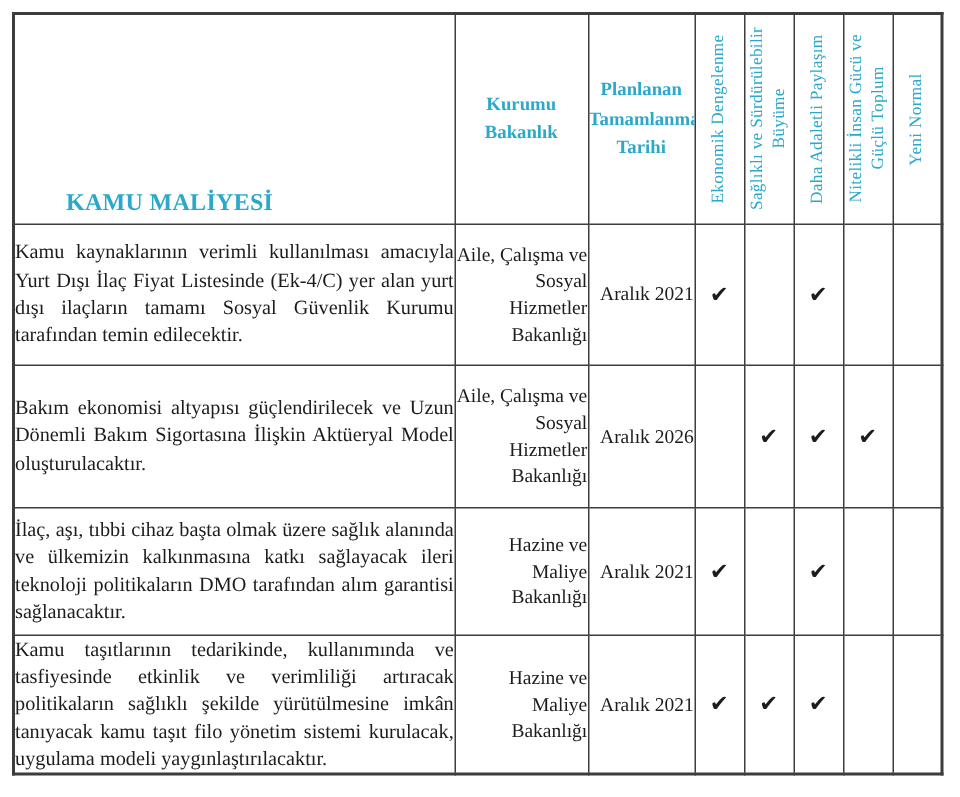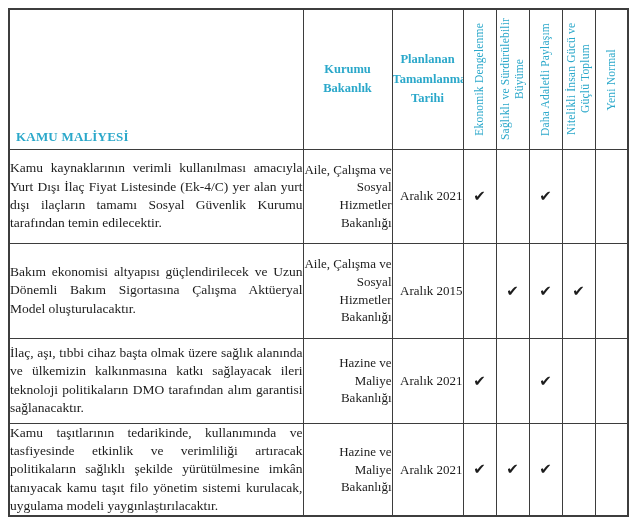--- a/index.html
+++ b/index.html
@@ -34,23 +34,24 @@
 
   
   tr.head-row{height:140px;}
   th.section-cell{
     vertical-align:bottom;
     text-align:left;
   }
   .section-title{
     color:var(--accent);
     font-weight:bold;
-    font-size:13px;
+    font-size:16px;
     letter-spacing:.2px;
     padding:2px 6px 4px 6px;
+    margin-left:28px;
   }
   th.h-ministry,th.h-date{
     vertical-align:middle;text-align:center;
     color:var(--accent);
     font-weight:bold;
     font-size:12.5px;
     line-height:1.55;
     padding:2px 6px;
   }
   th.h-pillar{
@@ -140,23 +141,23 @@
     <td class="ministry-cell">Aile, Çalışma ve Sosyal Hizmetler Bakanlığı</td>
     <td class="date-cell">Aralık 2021</td>
     <td class="check-cell">✔</td>
     <td class="check-cell"></td>
     <td class="check-cell">✔</td>
     <td class="check-cell"></td>
     <td class="check-cell"></td>
   </tr>
 
   <tr class="r1">
-    <td class="action-cell">Bakım ekonomisi altyapısı güçlendirilecek ve Uzun Dönemli Bakım Sigortasına Çalışma Aktüeryal Model oluşturulacaktır.</td>
+    <td class="action-cell">Bakım ekonomisi altyapısı güçlendirilecek ve Uzun Dönemli Bakım Sigortasına İlişkin Aktüeryal Model oluşturulacaktır.</td>
     <td class="ministry-cell">Aile, Çalışma ve Sosyal Hizmetler Bakanlığı</td>
-    <td class="date-cell">Aralık 2015</td>
+    <td class="date-cell">Aralık 2026</td>
     <td class="check-cell"></td>
     <td class="check-cell">✔</td>
     <td class="check-cell">✔</td>
     <td class="check-cell">✔</td>
     <td class="check-cell"></td>
   </tr>
 
   <tr class="r2">
     <td class="action-cell">İlaç, aşı, tıbbi cihaz başta olmak üzere sağlık alanında ve ülkemizin kalkınmasına katkı sağlayacak ileri teknoloji politikaların DMO tarafından alım garantisi sağlanacaktır.</td>
     <td class="ministry-cell">Hazine ve Maliye Bakanlığı</td>

